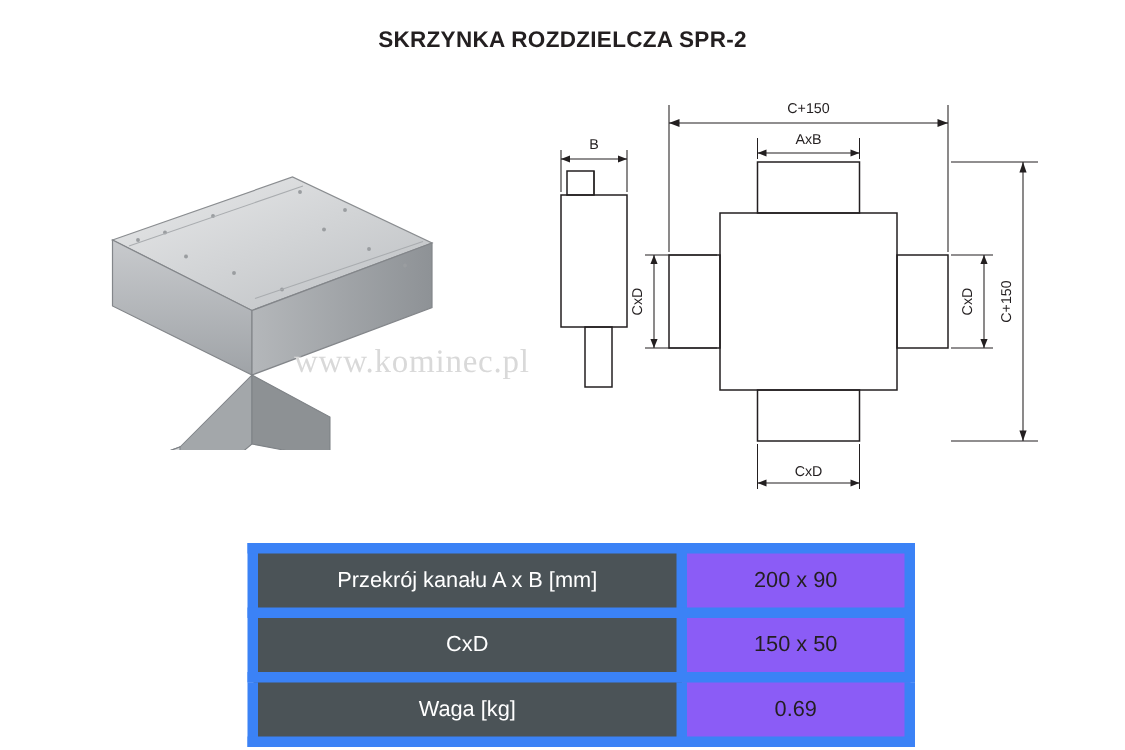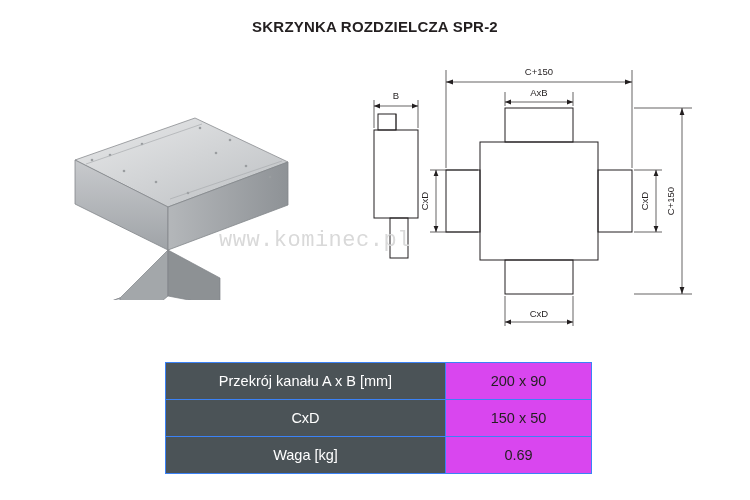--- a/index.html
+++ b/index.html
@@ -44,51 +44,50 @@
     height: 290px;
   }
 
   
   .watermark {
     position: absolute;
     left: 196px;
     top: 228px;
     font-size: 22px;
     color: #d9d9d9;
-    font-family: Liberation Mono, monospace;
+    font-family: Liberation Serif, serif;
     letter-spacing: 0.5px;
     white-space: nowrap;
     pointer-events: none;
-    margin-left: 23px;
   }
 
   
   .spec-table {
     position: absolute;
     left: 165px;
     top: 362px;
     width: 420px;
     border-collapse: collapse;
     table-layout: fixed;
   }
   .spec-table td {
     height: 34px;
     font-size: 14.5px;
     text-align: center;
     vertical-align: middle;
-    border: 1px solid #3b82f6;
+    border: 7px solid #3b82f6;
   }
   .spec-label {
     width: 277px;
     background: #4b5357;
     color: #ffffff;
   }
   .spec-value {
     width: 143px;
-    background: #d946ef;
+    background: #8b5cf6;
     color: #231f20;
   }
 </style>
 </head>
 <body>
 
 <div class="page-title">SKRZYNKA ROZDZIELCZA SPR-2</div>
 
 <div class="photo">
   <svg width="300" height="200" viewBox="0 0 300 200" xmlns="http://www.w3.org/2000/svg">

